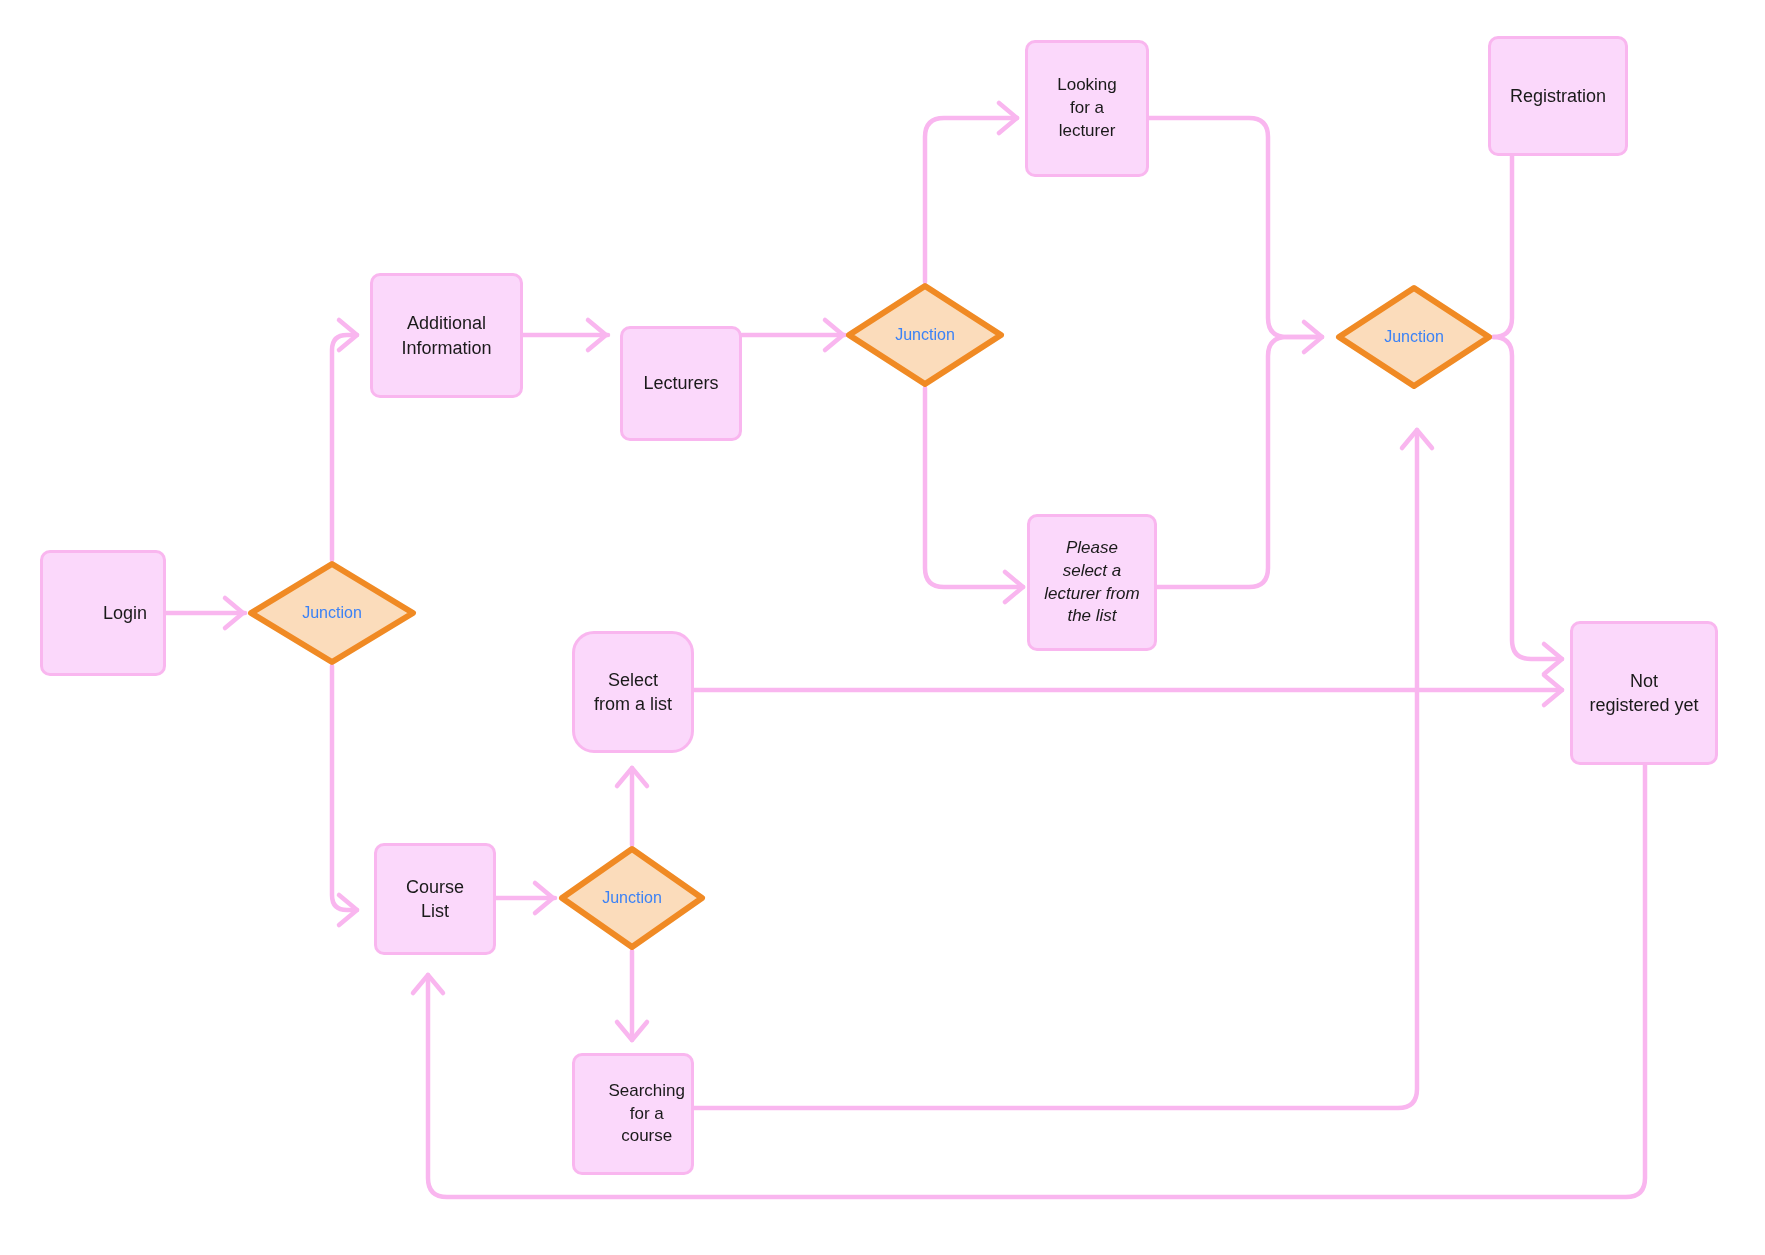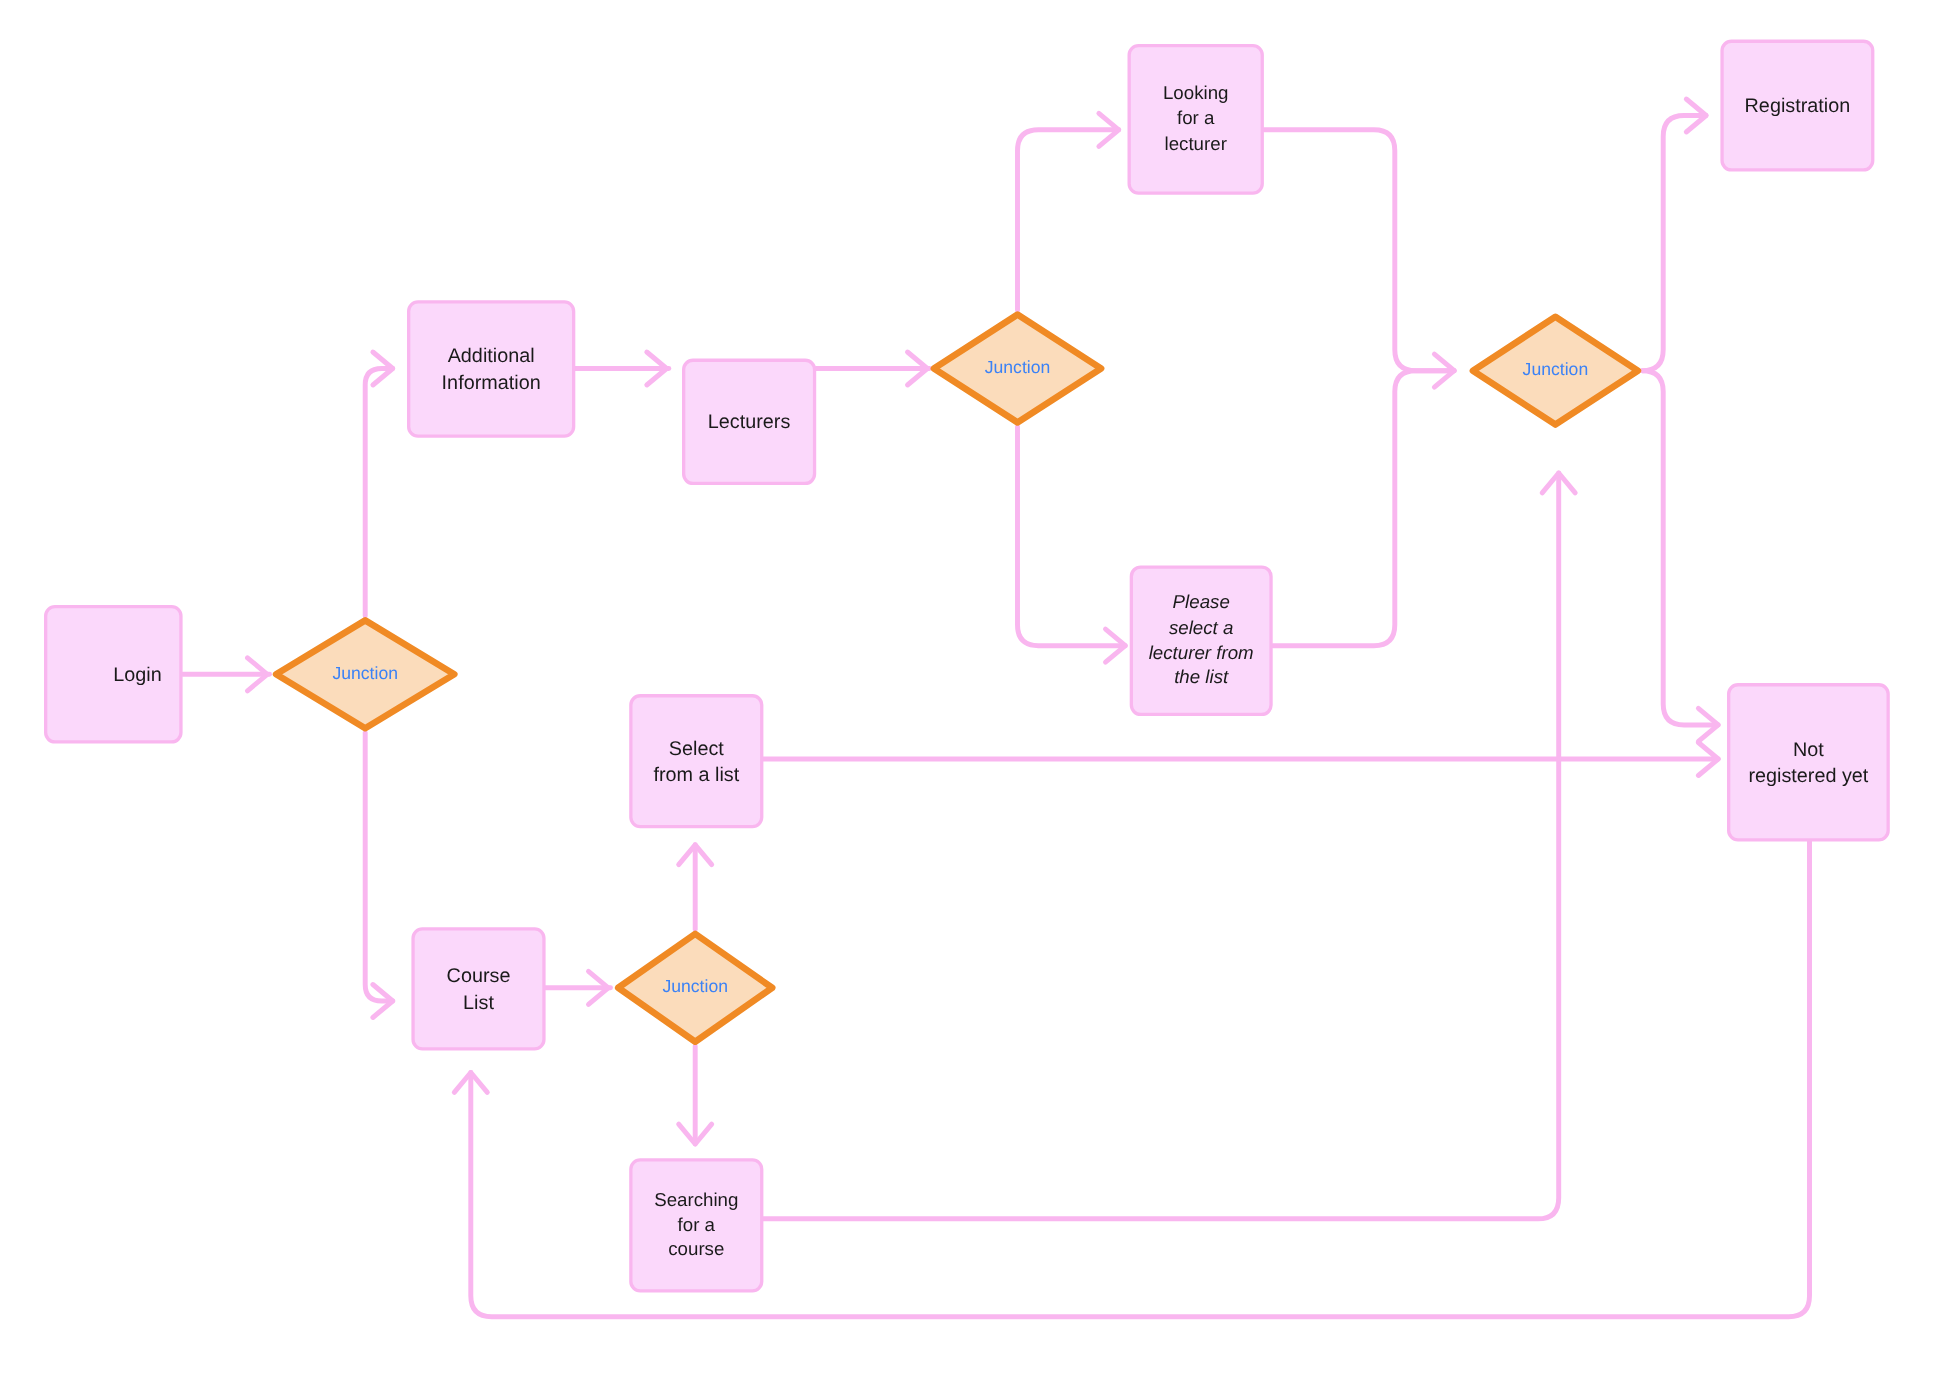--- a/index.html
+++ b/index.html
@@ -95,40 +95,40 @@
 lecturer</span>
   </div>
 
   <div class="node proc" style="left:1027px;top:514px;width:130px;height:137px;font-style:italic;">
     <span class="lbl t17">Please
 select a
 lecturer from
 the list</span>
   </div>
 
-  <div class="node proc" style="left:1564px;top:36px;width:140px;height:120px;">
+  <div class="node proc" style="left:1488px;top:36px;width:140px;height:120px;">
     <span class="lbl t18">Registration</span>
   </div>
 
   <div class="node proc" style="left:1570px;top:597px;width:148px;height:144px;margin-top:24px;">
     <span class="lbl t18">Not
 registered yet</span>
   </div>
 
-  <div class="node proc" style="left:572px;top:631px;width:122px;height:122px;">
+  <div class="node proc" style="left:572px;top:631px;width:122px;height:122px;border-radius:22px;">
     <span class="lbl t18">Select
 from a list</span>
   </div>
 
   <div class="node proc" style="left:374px;top:843px;width:122px;height:112px;">
     <span class="lbl t18">Course
 List</span>
   </div>
 
-  <div class="node proc" style="left:572px;top:1053px;width:122px;height:122px;">
+  <div class="node proc" style="left:572px;top:1053px;width:122px;height:122px;justify-content:flex-end;">
     <span class="lbl t17">Searching
 for a
 course</span>
   </div>
 
   <div class="node junction" style="left:247px;top:560px;width:170px;height:106px;">
     <svg class="dia" viewBox="0 0 170 106" preserveAspectRatio="none">
       <polygon points="85,4 166,53 85,102 4,53" fill="#fbdcbb" stroke="#f08a24" stroke-width="6" stroke-linejoin="round"></polygon>
     </svg>
     <span class="lbl t16">Junction</span>

